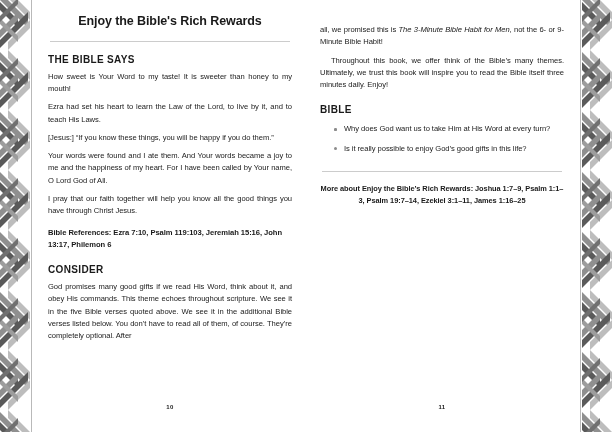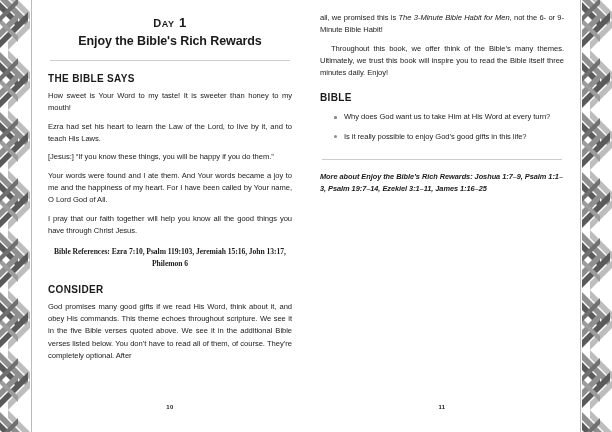--- a/index.html
+++ b/index.html
@@ -66,21 +66,21 @@
     height: 432px;
     background: #ffffff;
   }
 
   .page-body {
     position: absolute;
     top: 14px;
     left: 14px;
     right: 14px;
   }
-  .page-right .page-body { top: 12px; }
+  .page-right .page-body { top: 24px; }
 
   .page-number {
     position: absolute;
     bottom: 22px;
     left: 0;
     right: 0;
     text-align: center;
     font-size: 6px;
     letter-spacing: 0.3px;
     color: #1a1a1a;
@@ -140,31 +140,29 @@
     letter-spacing: -0.05px;
     hyphens: auto;
   }
   p.body.indent { text-indent: 11px; }
   p.body.last { margin-bottom: 0; }
   p.refs {
     font-size: 7.6px;
     line-height: 1.62;
     margin: 9px 0 0 0;
     font-weight: 600;
-    text-align: center;
-    letter-spacing: -0.05px;
-    font-family: Liberation Serif, serif;
+    text-align: left;
+    letter-spacing: -0.05px;
   }
   p.more {
     font-size: 7.4px;
     line-height: 1.6;
     margin: 0;
-    font-style: italic;
     font-weight: 600;
-    text-align: left;
+    text-align: center;
     letter-spacing: -0.05px;
   }
   em.title-em { font-style: italic; }
 
   ul.ponder-list {
     list-style: none;
     margin: 0;
     padding: 0 0 0 14px;
   }
   ul.ponder-list li {
@@ -212,21 +210,20 @@
         </pattern>
       </defs>
       <rect x="0" y="0" width="30" height="452" fill="url(#chev)"></rect>
     </svg>
     <div class="rule-edge"></div>
   </div>
 
   <div class="page page-left">
     <div class="page-body">
 
-      <div class="day-label">Day 1</div>
       <div class="day-title">Enjoy the Bible's Rich Rewards</div>
 
       <hr class="section-rule">
 
       <div class="sec-head">THE BIBLE SAYS</div>
 
       <p class="body">How sweet is Your Word to my taste! It is sweeter than honey to my mouth!</p>
       <p class="body">Ezra had set his heart to learn the Law of the Lord, to live by it, and to teach His Laws.</p>
       <p class="body">[Jesus:] “If you know these things, you will be happy if you do them.”</p>
       <p class="body">Your words were found and I ate them. And Your words became a joy to me and the happiness of my heart. For I have been called by Your name, O Lord God of All.</p>

